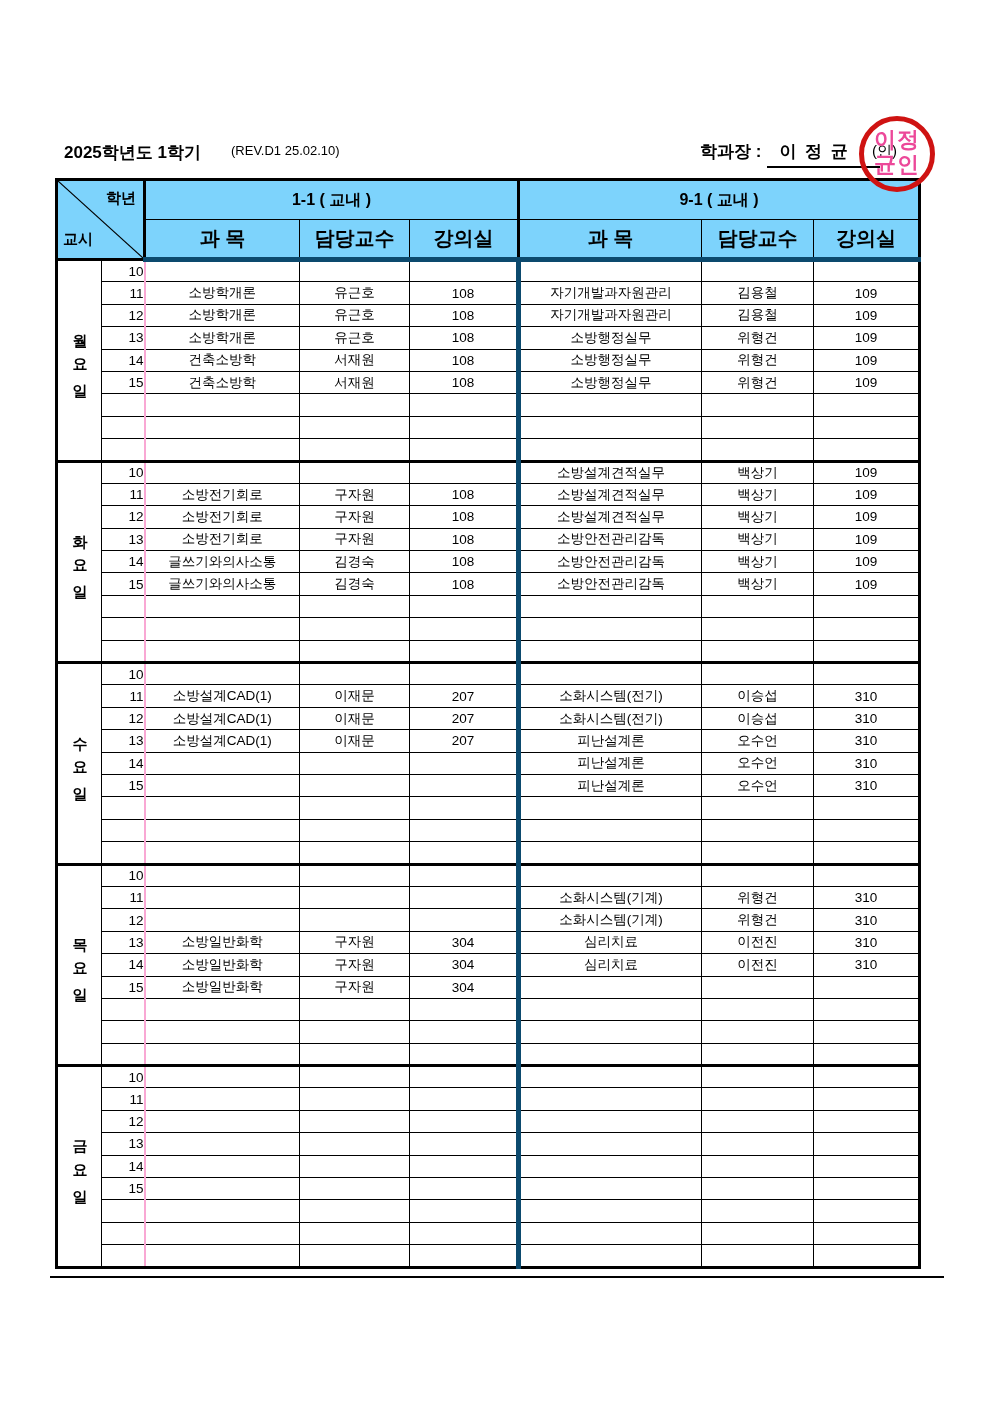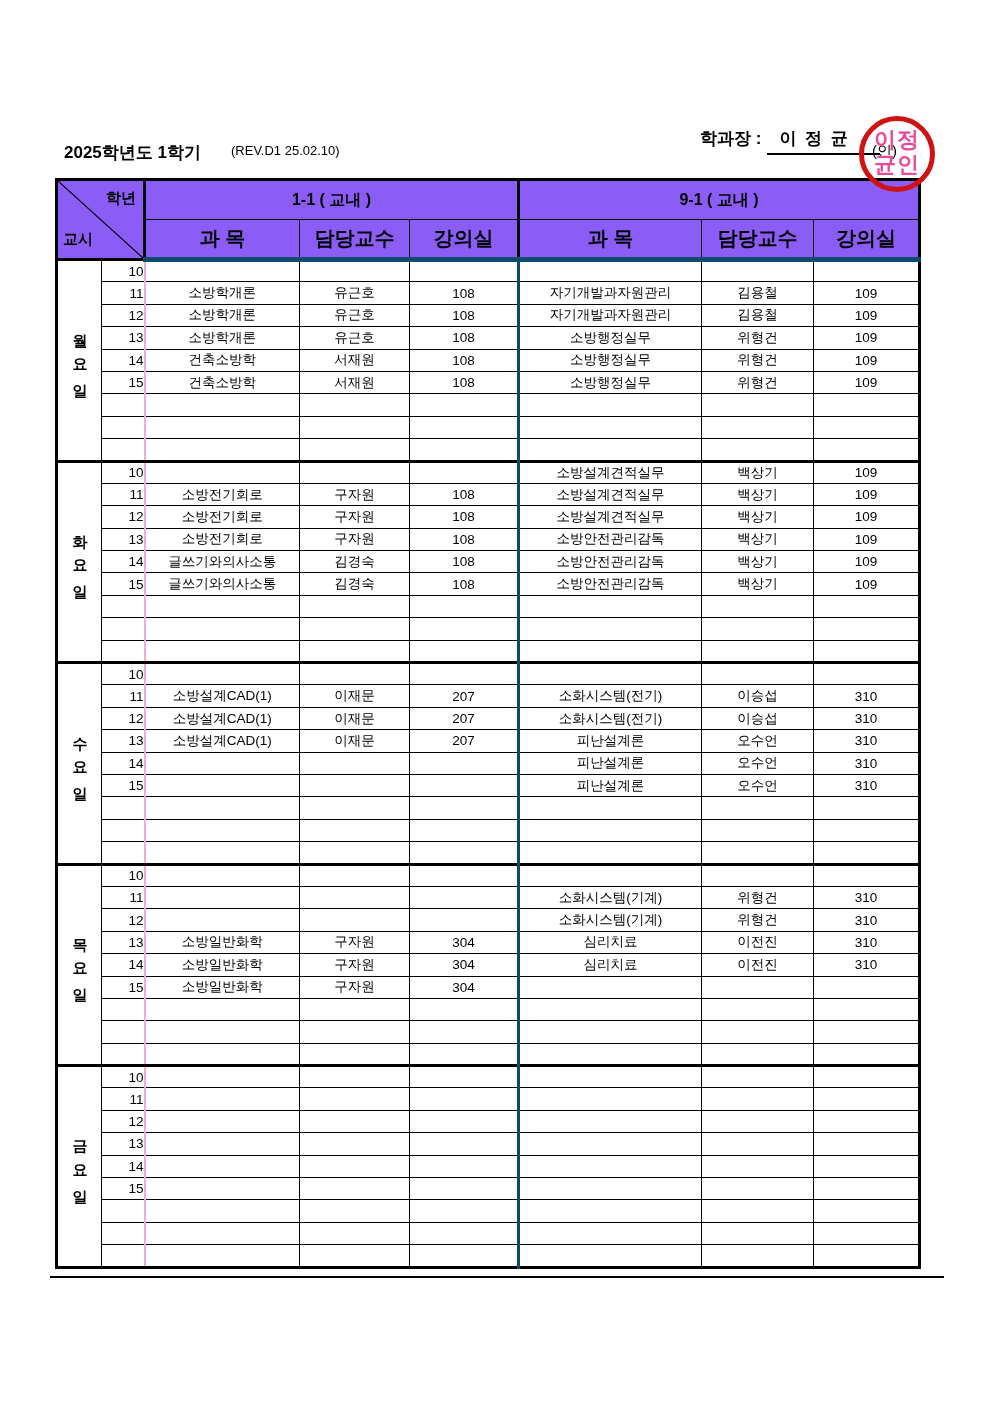--- a/index.html
+++ b/index.html
@@ -26,21 +26,21 @@
   
   .semester {
     position: absolute; left: 64px; top: 141px;
     font-size: 17px; font-weight: bold;
   }
   .revision {
     position: absolute; left: 231px; top: 143px;
     font-size: 13px; font-weight: normal;
   }
   .chair {
-    position: absolute; left: 700px; top: 127px;
+    position: absolute; left: 700px; top: 140px;
     font-size: 17px; font-weight: bold;
     white-space: nowrap;
     text-align: center;
   }
   .chair-name {
     display: inline-block;
     border-bottom: 2px solid #000;
     padding: 0 30px 3px 12px;
     margin-left: 6px;
     font-weight: bold;
@@ -81,21 +81,21 @@
     border: 3px solid #000;
   }
   .timetable th, .timetable td {
     border: 1px solid #000;
     overflow: hidden;
     white-space: nowrap;
     text-align: center;
     vertical-align: middle;
   }
   .timetable thead th {
-    background: #8b5cf6;
+    background: #7dd3fc;
     font-weight: bold;
     font-size: 16px;
     height: 40px;
   }
   .timetable thead tr.subhead th { border-bottom: 5px solid #0c4a6e; font-size: 20px; }
   .corner-cell {
     position: relative;
     background: #d9d9d9;
     padding: 0;
   }
@@ -116,21 +116,21 @@
   }
   td.period-cell {
     background: #d9d9d9;
     font-weight: normal;
     font-size: 14px;
     text-align: right;
   }
   td.room-cell, td.prof-cell { font-size: 14px; }
   tr.block-start td { border-top: 3px solid #000; }
   td.bL2 { border-left: 2px solid #f9a8d4; }
-  td.bL3 { border-left: 3px solid #0c4a6e; }
+  td.bL3 { border-left: 5px solid #0c4a6e; }
 
   .bottom-rule {
     position: absolute;
     left: 50px; top: 1276px;
     width: 894px; height: 2px;
     background: #000;
   }
 </style>
 </head>
 <body>

